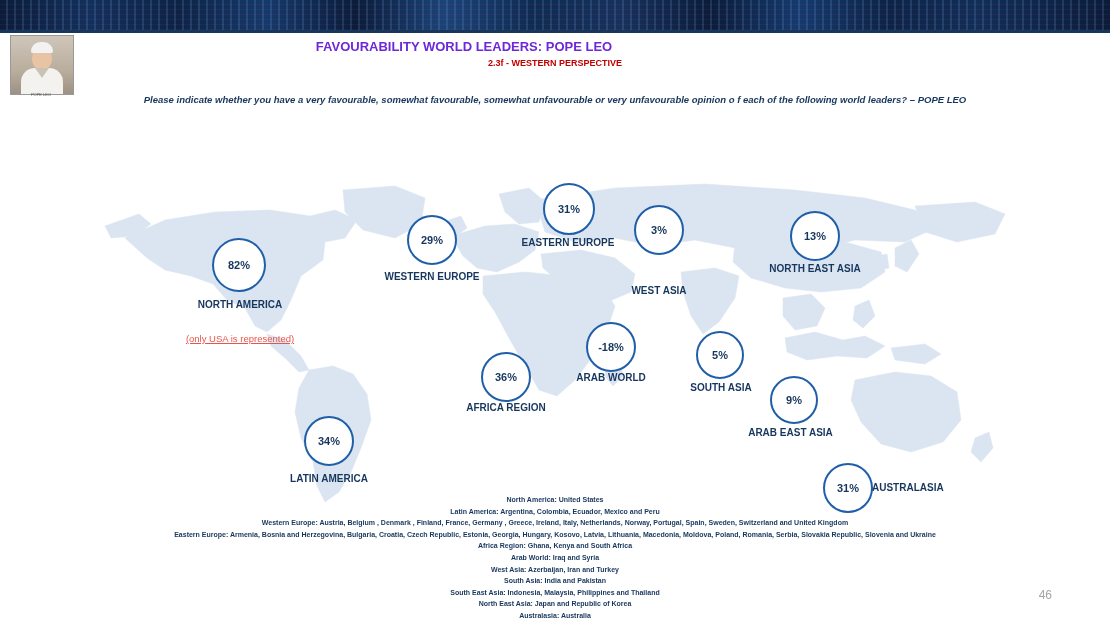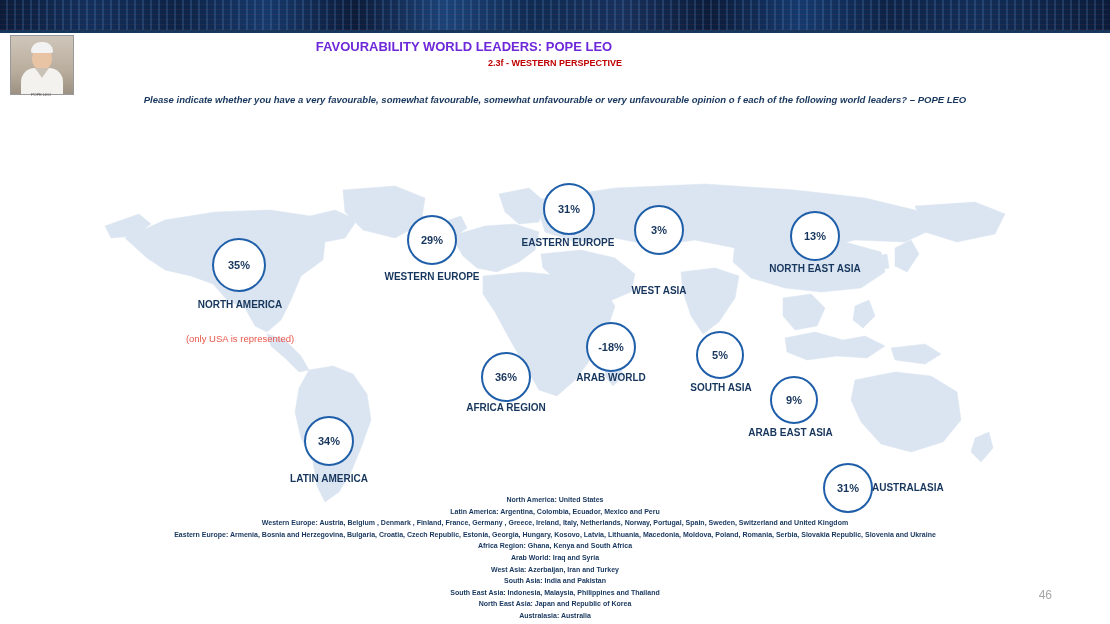--- a/index.html
+++ b/index.html
@@ -315,24 +315,24 @@
         <path d="M796,168 L830,164 L846,174 L830,184 L800,180 Z"></path>
 
         <path d="M760,200 L800,192 L836,196 L862,212 L866,240 L848,262 L816,272 L786,264 L766,242 L756,220 Z"></path>
 
         <path d="M880,258 L894,252 L898,268 L886,282 L876,272 Z"></path>
       </g>
     </svg>
   </div>
 
   <div class="bubble" style="left:212px; top:238px; width:54px; height:54px;">
-    <span>35%</span>
+    <span>82%</span>
   </div>
   <div class="region-label" style="left:165px; top:298px; width:150px;">NORTH AMERICA</div>
-  <div class="note-red" style="left:165px; top:332px; width:150px;">(only USA is represented)</div>
+  <div class="note-red" style="left:165px; top:332px; width:150px;text-decoration:underline;">(only USA is represented)</div>
 
   <div class="bubble" style="left:304px; top:416px; width:50px; height:50px;">
     <span>34%</span>
   </div>
   <div class="region-label" style="left:254px; top:472px; width:150px;">LATIN AMERICA</div>
 
   <div class="bubble" style="left:407px; top:215px; width:50px; height:50px;">
     <span>29%</span>
   </div>
   <div class="region-label" style="left:357px; top:270px; width:150px;">WESTERN EUROPE</div>

